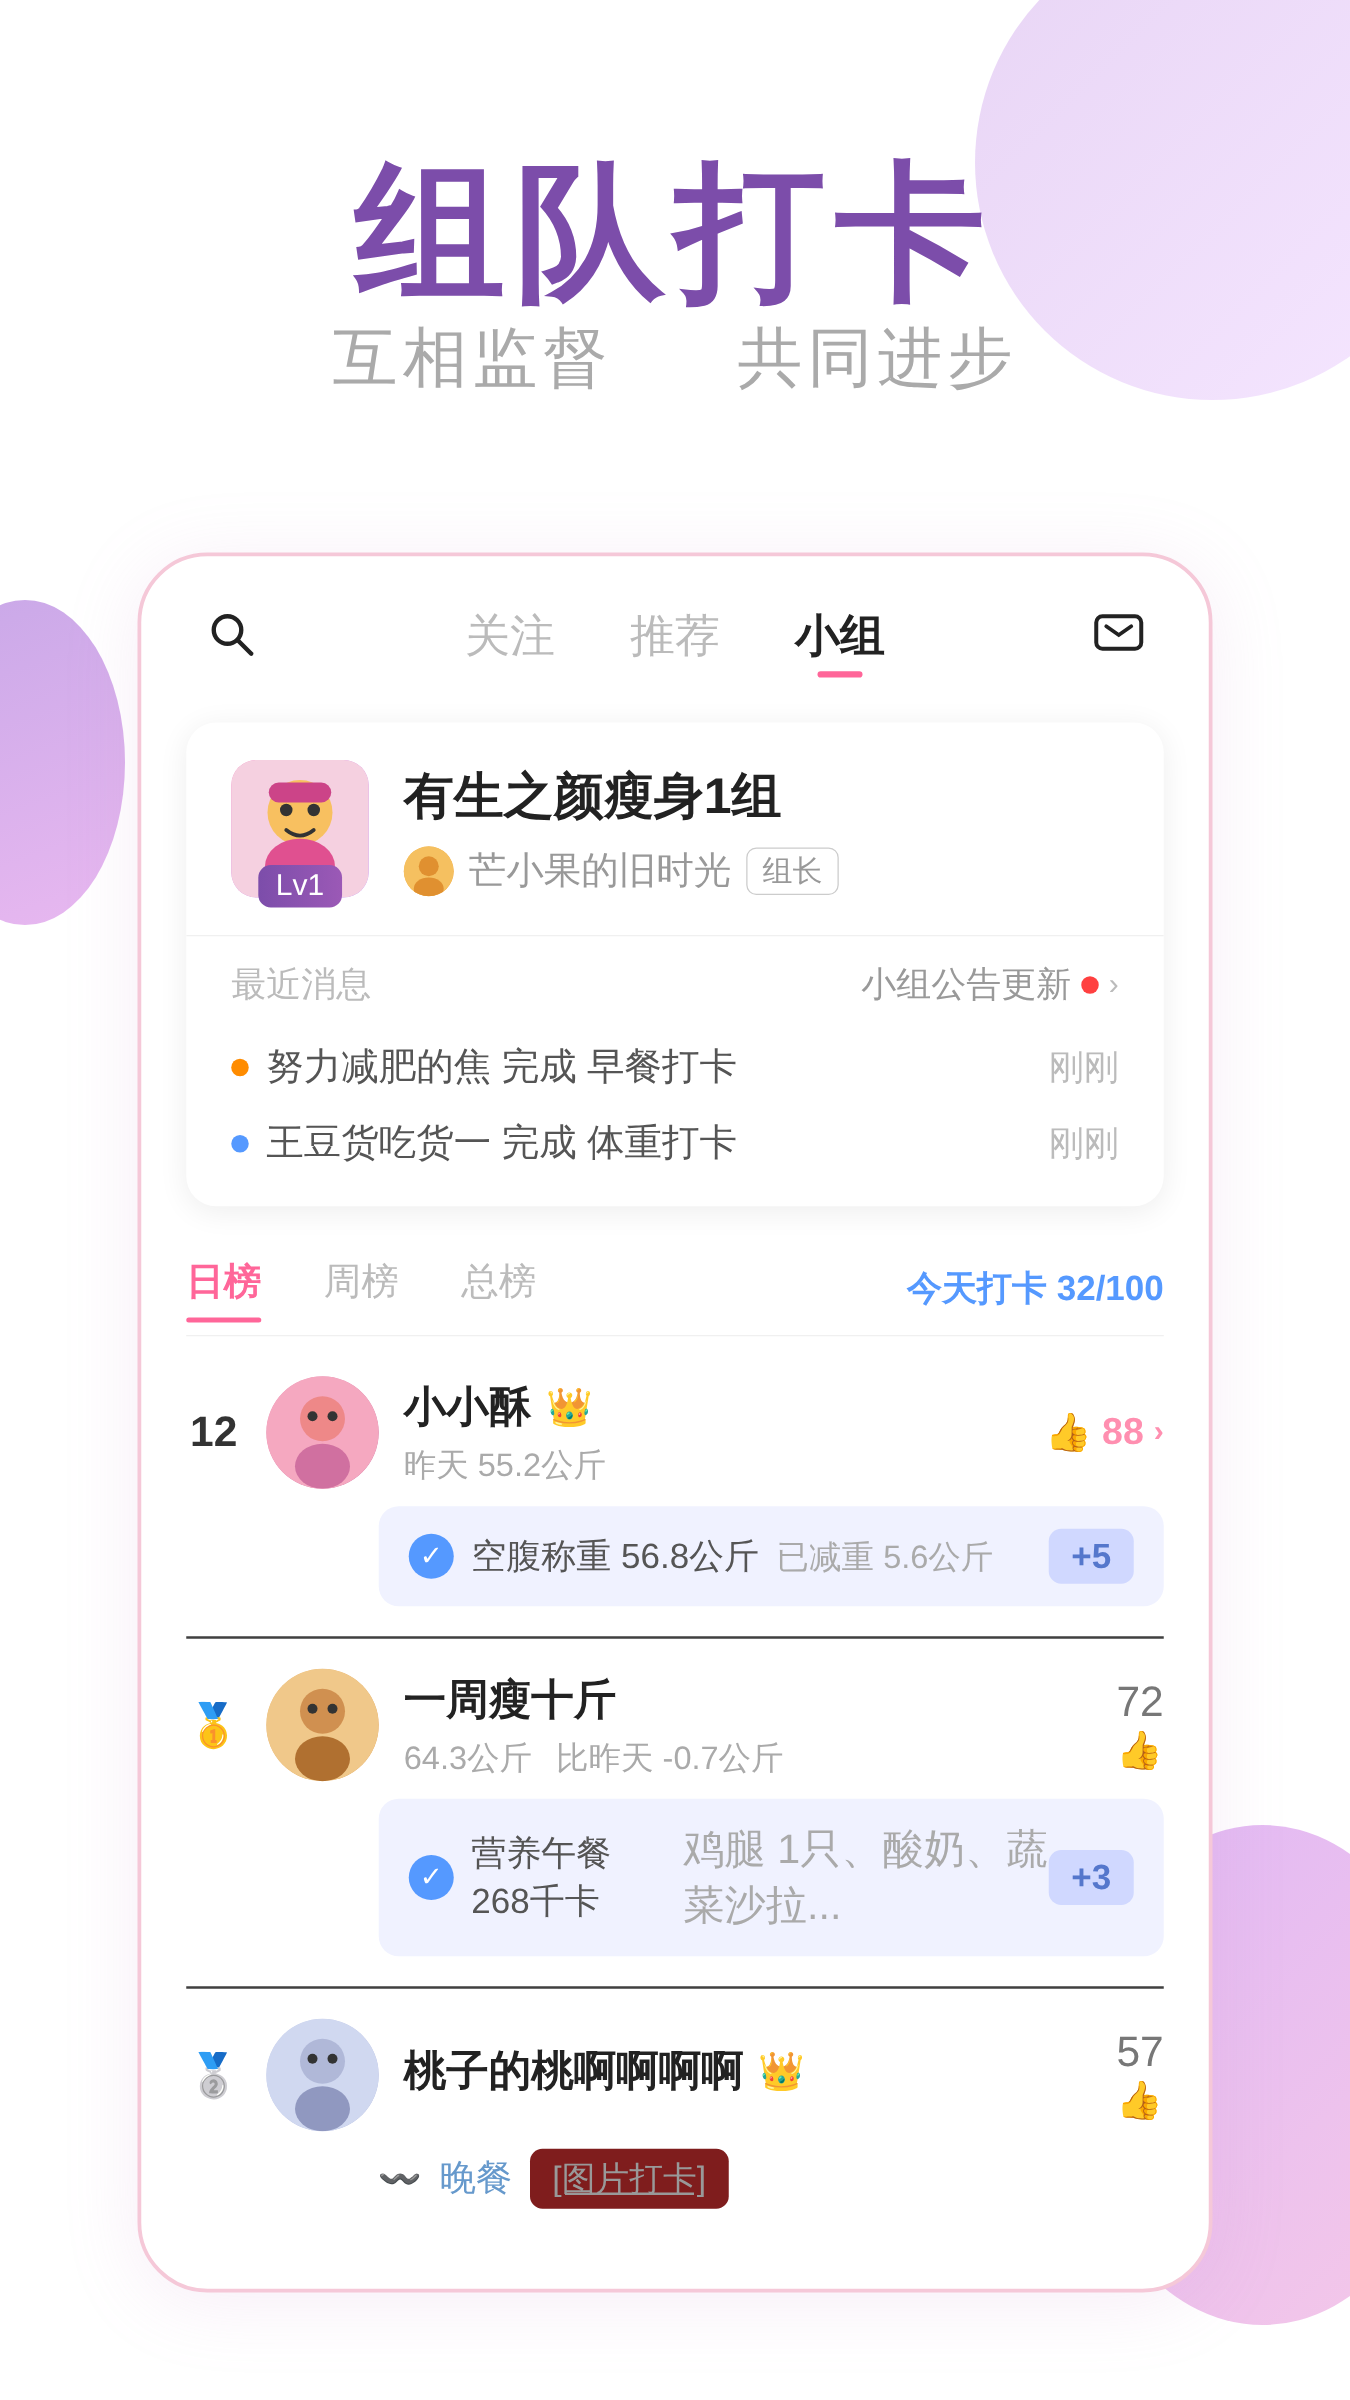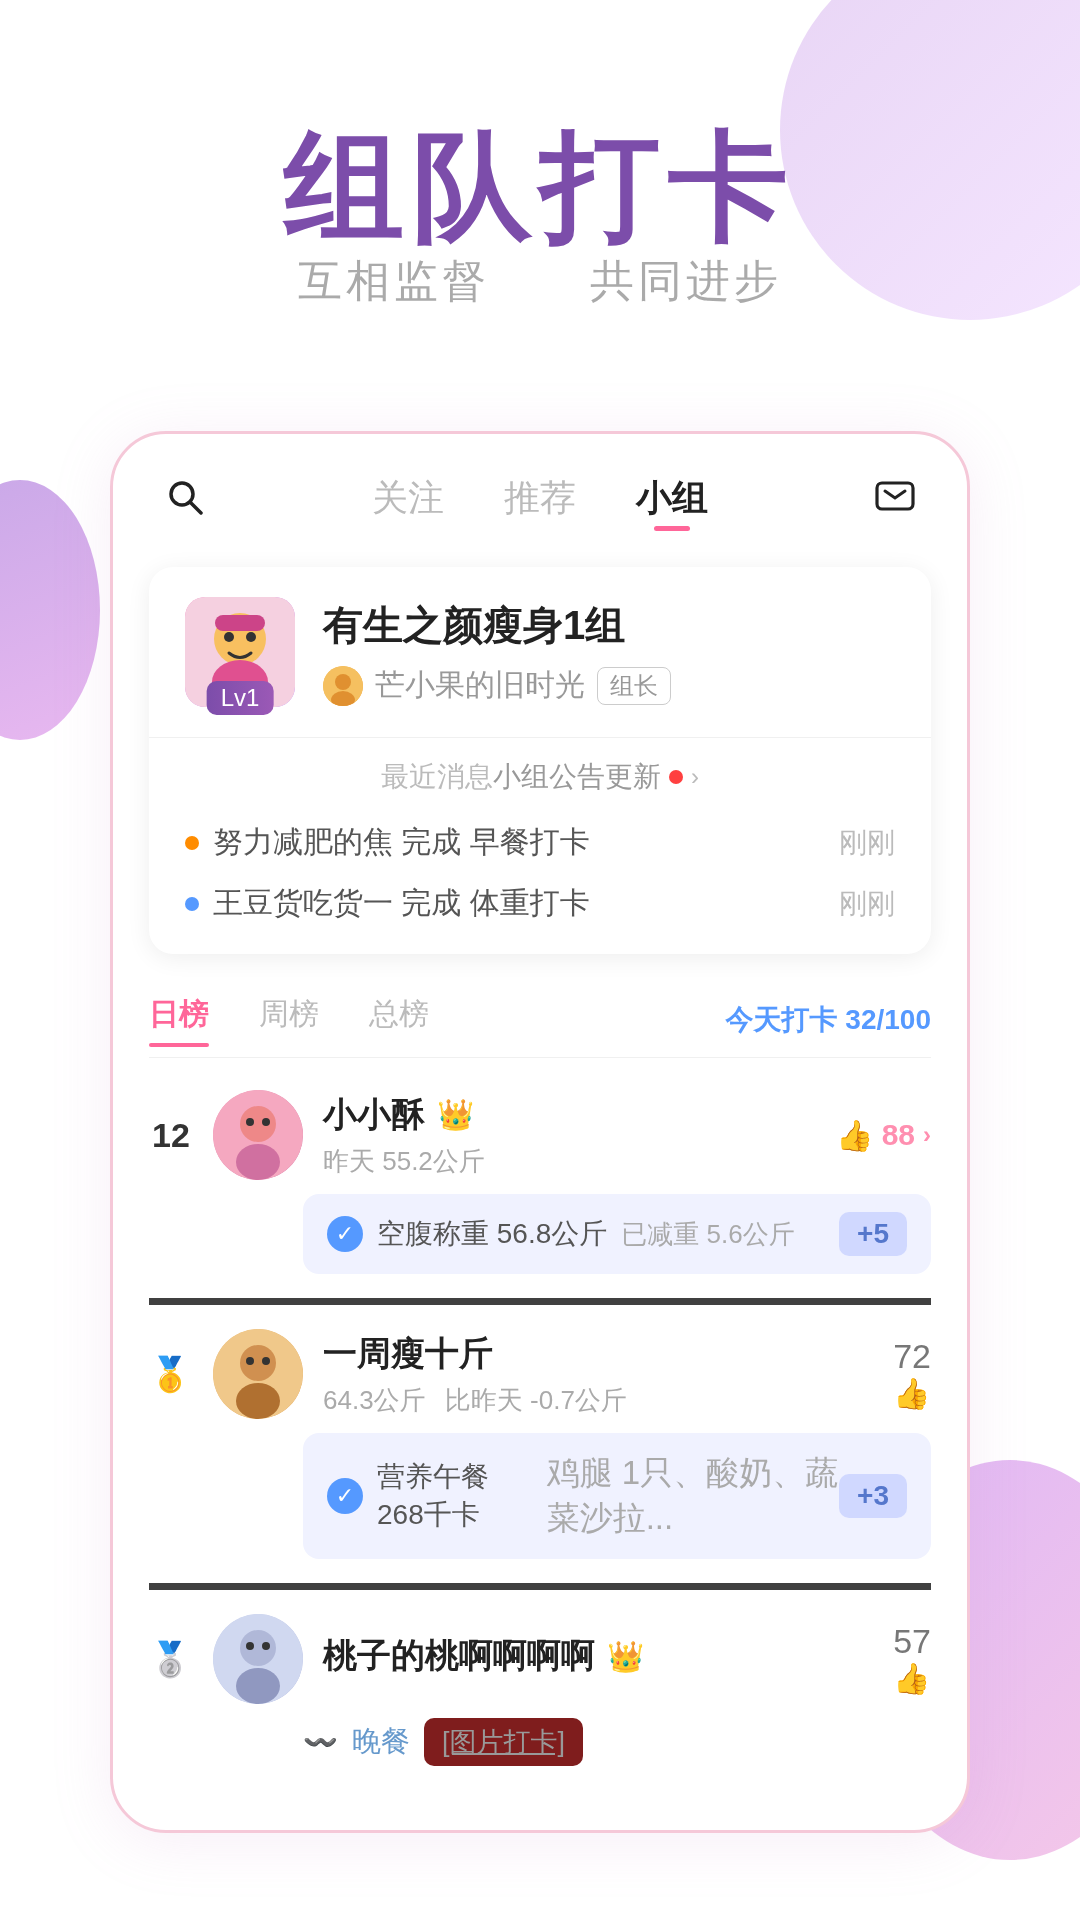--- a/index.html
+++ b/index.html
@@ -53,21 +53,21 @@
       text-align: center;
     }
     .main-title {
       font-size: 120px;
       font-weight: 800;
       color: #7c4daa;
       letter-spacing: 8px;
       line-height: 1.1;
     }
     .subtitle {
-      font-size: 44px;
+      font-size: 52px;
       color: #aaa;
       letter-spacing: 4px;
       display: flex;
       justify-content: center;
       gap: 100px;
     }
 
     
     .phone-container {
       position: relative;
@@ -202,21 +202,21 @@
       color: #999;
     }
 
     
     .messages-section {
       border-top: 1px solid #f0f0f0;
       padding: 20px 36px;
     }
     .messages-header {
       display: flex;
-      justify-content: center;
+      justify-content: space-between;
       align-items: center;
       margin-bottom: 16px;
     }
     .messages-label {
       font-size: 28px;
       color: #bbb;
     }
     .announcement-link {
       display: flex;
       align-items: center;
@@ -313,21 +313,21 @@
     }
     .divider {
       height: 1px;
       background: #f0f0f0;
       margin-bottom: 8px;
     }
 
     
     .ranking-item {
       padding: 24px 0;
-      border-bottom: 7px solid #404040;
+      border-bottom: 2px solid #404040;
     }
     .ranking-item-top {
       display: flex;
       align-items: center;
       gap: 20px;
     }
     .rank-number {
       font-size: 34px;
       color: #333;
       font-weight: 700;

